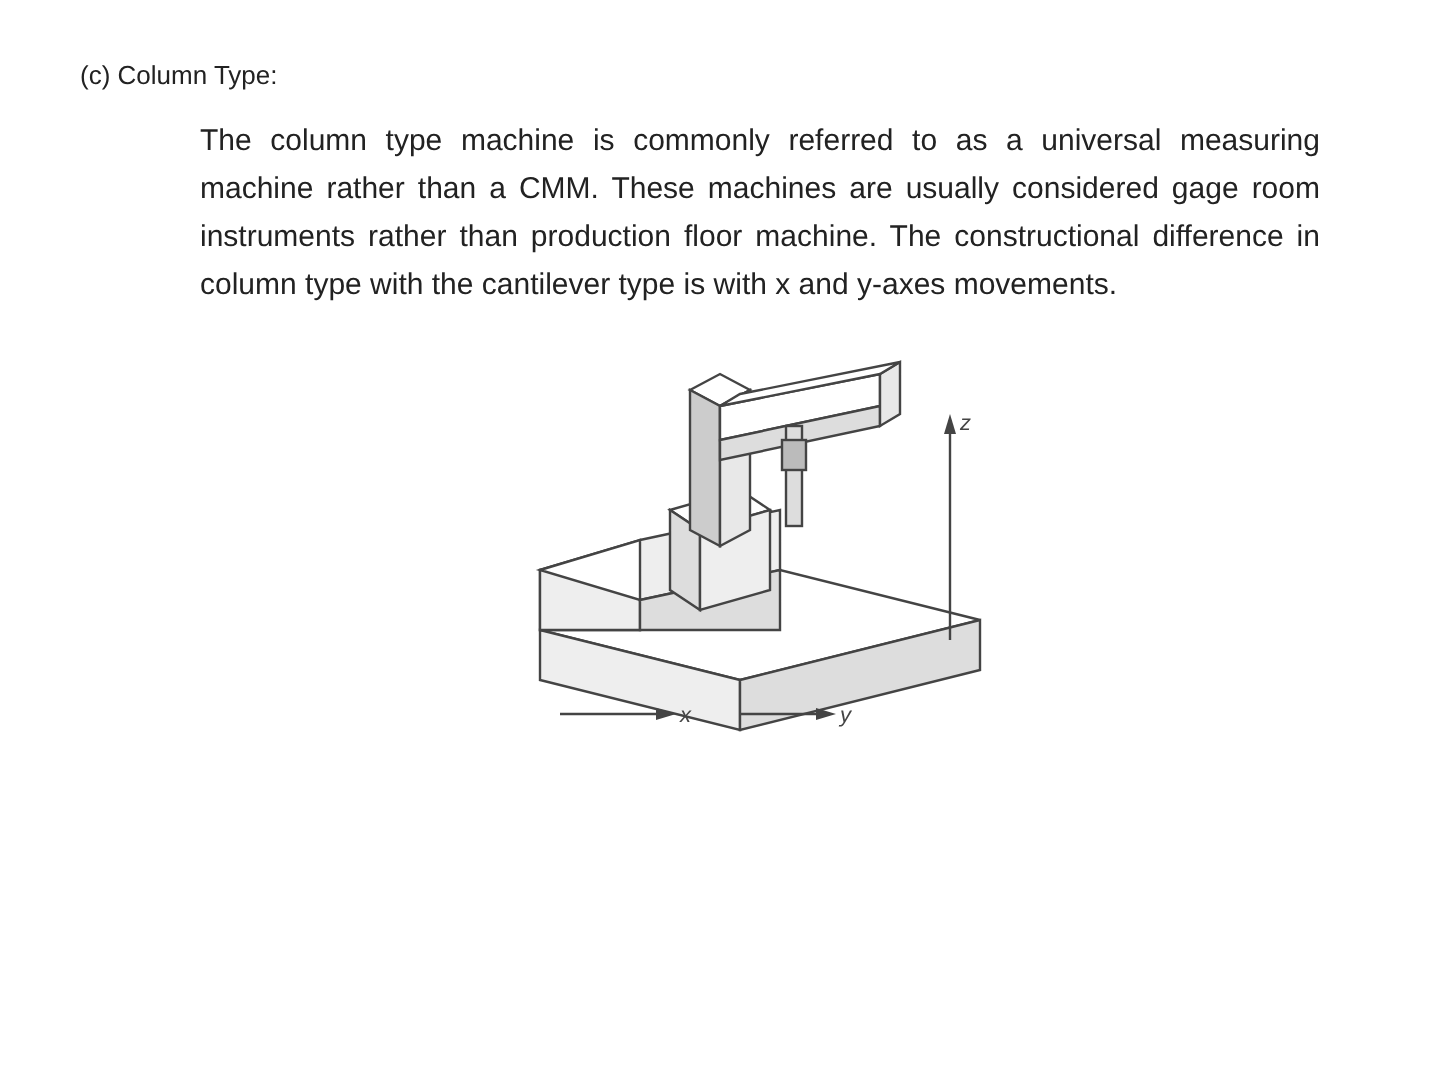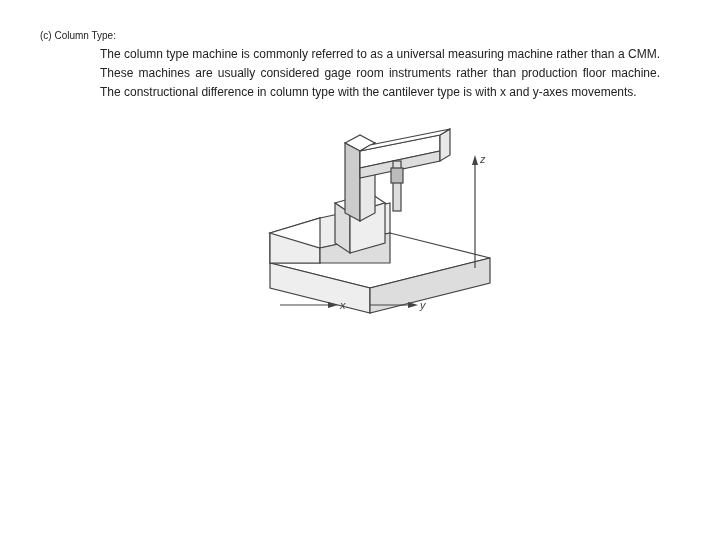--- a/index.html
+++ b/index.html
@@ -9,30 +9,30 @@
       background: #ffffff;
       font-family: Arial, sans-serif;
       font-size: 14px;
       color: #222;
       overflow: hidden;
     }
     .page {
       padding: 30px 40px;
     }
     .section-title {
-      font-size: 10px;
+      font-size: 13px;
       font-weight: normal;
-      margin-bottom: 4px;
+      margin-bottom: 14px;
     }
     .content-block {
       margin-left: 60px;
       margin-right: 20px;
     }
     .paragraph {
-      font-size: 12px;
+      font-size: 15px;
       line-height: 1.6;
       text-align: justify;
       margin-bottom: 4px;
     }
     .diagram-container {
       display: flex;
       justify-content: center;
       align-items: center;
       margin-top: 10px;
     }

